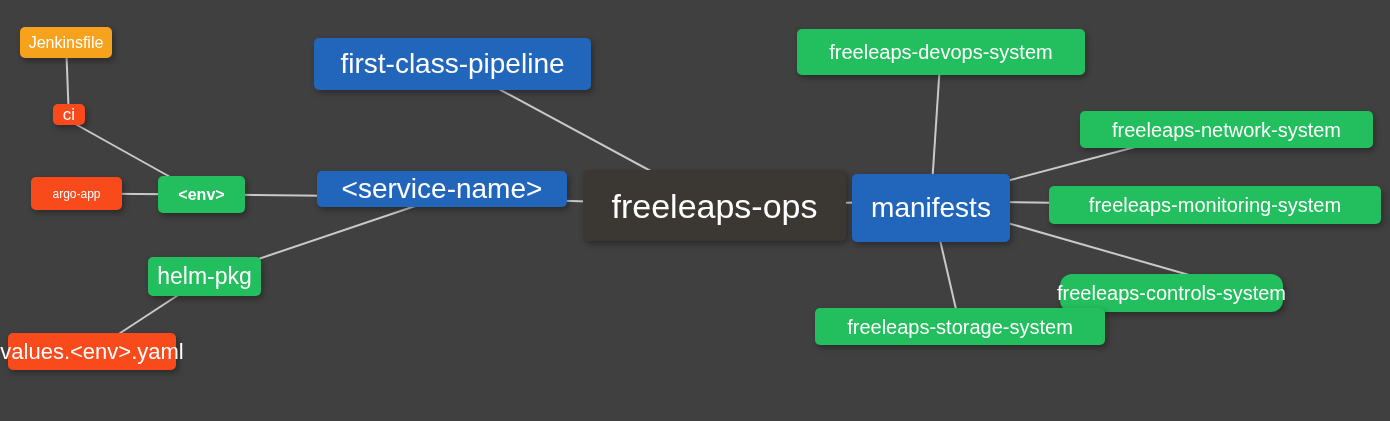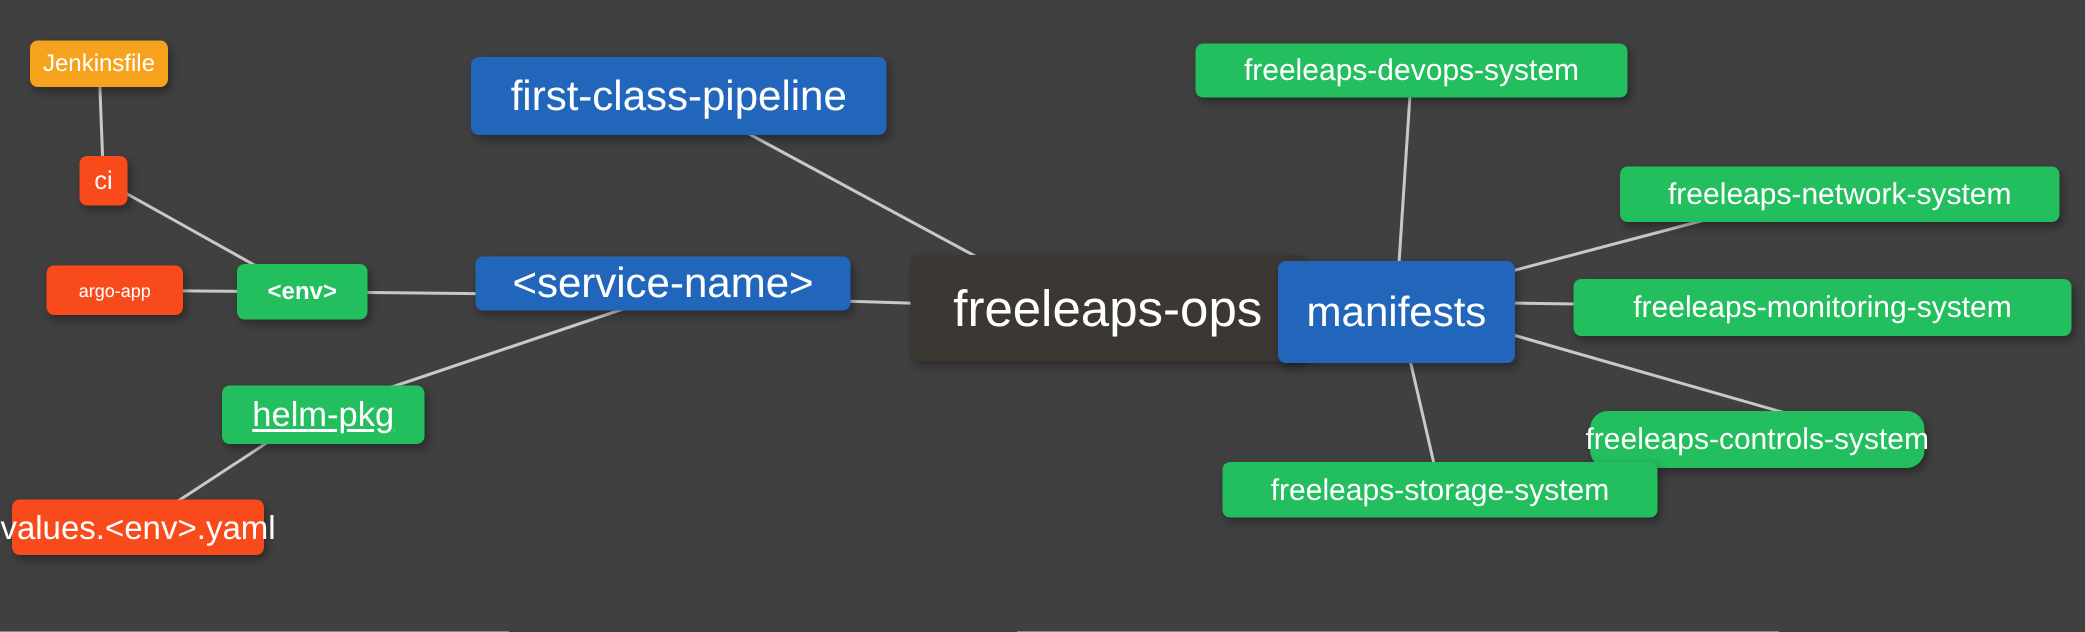--- a/index.html
+++ b/index.html
@@ -48,28 +48,28 @@
       <line x1="442" y1="197" x2="714.5" y2="205.5" stroke="#C9C9C9" stroke-width="2"></line>
       <line x1="714.5" y1="205.5" x2="931" y2="201" stroke="#C9C9C9" stroke-width="2"></line>
       <line x1="931" y1="201" x2="941" y2="48" stroke="#C9C9C9" stroke-width="2"></line>
       <line x1="931" y1="201" x2="1201.5" y2="129.5" stroke="#C9C9C9" stroke-width="2"></line>
       <line x1="931" y1="201" x2="1215" y2="205" stroke="#C9C9C9" stroke-width="2"></line>
       <line x1="931" y1="201" x2="1196" y2="277" stroke="#C9C9C9" stroke-width="2"></line>
       <line x1="931" y1="201" x2="960" y2="326.5" stroke="#C9C9C9" stroke-width="2"></line>
     </svg>
   <div id="node-layer">
       <div class="node" style="left: 20px; top: 27px; width: 92px; height: 31px; font-size: 16px; background: rgb(247, 162, 28); color: rgb(255, 255, 255);">Jenkinsfile</div>
-      <div class="node" style="left: 53px; top: 104px; width: 32px; height: 33px; font-size: 17px; background: rgb(249, 74, 28); color: rgb(255, 255, 255);">ci</div>
+      <div class="node" style="left: 53px; top: 104px; width: 32px; height: 21px; font-size: 17px; background: rgb(249, 74, 28); color: rgb(255, 255, 255);">ci</div>
       <div class="node" style="left: 31px; top: 177px; width: 91px; height: 33px; font-size: 12px; background: rgb(249, 74, 28); color: rgb(255, 255, 255);">argo-app</div>
       <div class="node" style="left: 158px; top: 176px; width: 87px; height: 37px; font-size: 16px; background: rgb(35, 190, 93); color: rgb(255, 255, 255); font-weight: bold;">&lt;env&gt;</div>
-      <div class="node" style="left: 148px; top: 257px; width: 135px; height: 39px; font-size: 23px; background: rgb(35, 190, 93); color: rgb(255, 255, 255); text-decoration: underline;">helm-pkg</div>
+      <div class="node" style="left: 148px; top: 257px; width: 113px; height: 39px; font-size: 23px; background: rgb(35, 190, 93); color: rgb(255, 255, 255);">helm-pkg</div>
       <div class="node" style="left: 8px; top: 333px; width: 168px; height: 37px; font-size: 22px; background: rgb(249, 74, 28); color: rgb(255, 255, 255);">values.&lt;env&gt;.yaml</div>
       <div class="node" style="left: 314px; top: 38px; width: 277px; height: 52px; font-size: 28px; background: rgb(34, 102, 187); color: rgb(255, 255, 255);">first-class-pipeline</div>
       <div class="node" style="left: 317px; top: 171px; width: 250px; height: 36px; font-size: 28px; background: rgb(34, 102, 187); color: rgb(255, 255, 255);">&lt;service-name&gt;</div>
-      <div class="node" style="left: 583px; top: 170px; width: 263px; height: 71px; font-size: 34px; background: rgb(59, 55, 51); color: rgb(255, 255, 255); margin-left: 24px;">freeleaps-ops</div>
+      <div class="node" style="left: 583px; top: 170px; width: 263px; height: 71px; font-size: 34px; background: rgb(59, 55, 51); color: rgb(255, 255, 255);">freeleaps-ops</div>
       <div class="node" style="left: 852px; top: 174px; width: 158px; height: 68px; font-size: 28px; background: rgb(34, 102, 187); color: rgb(255, 255, 255);">manifests</div>
-      <div class="node" style="left: 797px; top: 29px; width: 288px; height: 36px; font-size: 20px; background: rgb(35, 190, 93); color: rgb(255, 255, 255);">freeleaps-devops-system</div>
+      <div class="node" style="left: 797px; top: 29px; width: 288px; height: 46px; font-size: 20px; background: rgb(35, 190, 93); color: rgb(255, 255, 255);">freeleaps-devops-system</div>
       <div class="node" style="left: 1080px; top: 111px; width: 293px; height: 37px; font-size: 20px; background: rgb(35, 190, 93); color: rgb(255, 255, 255);">freeleaps-network-system</div>
       <div class="node" style="left: 1049px; top: 186px; width: 332px; height: 38px; font-size: 20px; background: rgb(35, 190, 93); color: rgb(255, 255, 255);">freeleaps-monitoring-system</div>
       <div class="node" style="left: 1060px; top: 274px; width: 223px; height: 38px; font-size: 20px; background: rgb(35, 190, 93); color: rgb(255, 255, 255); border-radius: 12px;">freeleaps-controls-system</div>
       <div class="node" style="left: 815px; top: 308px; width: 290px; height: 37px; font-size: 20px; background: rgb(35, 190, 93); color: rgb(255, 255, 255);">freeleaps-storage-system</div>
     </div>
 </div>
 
 </body></html>

